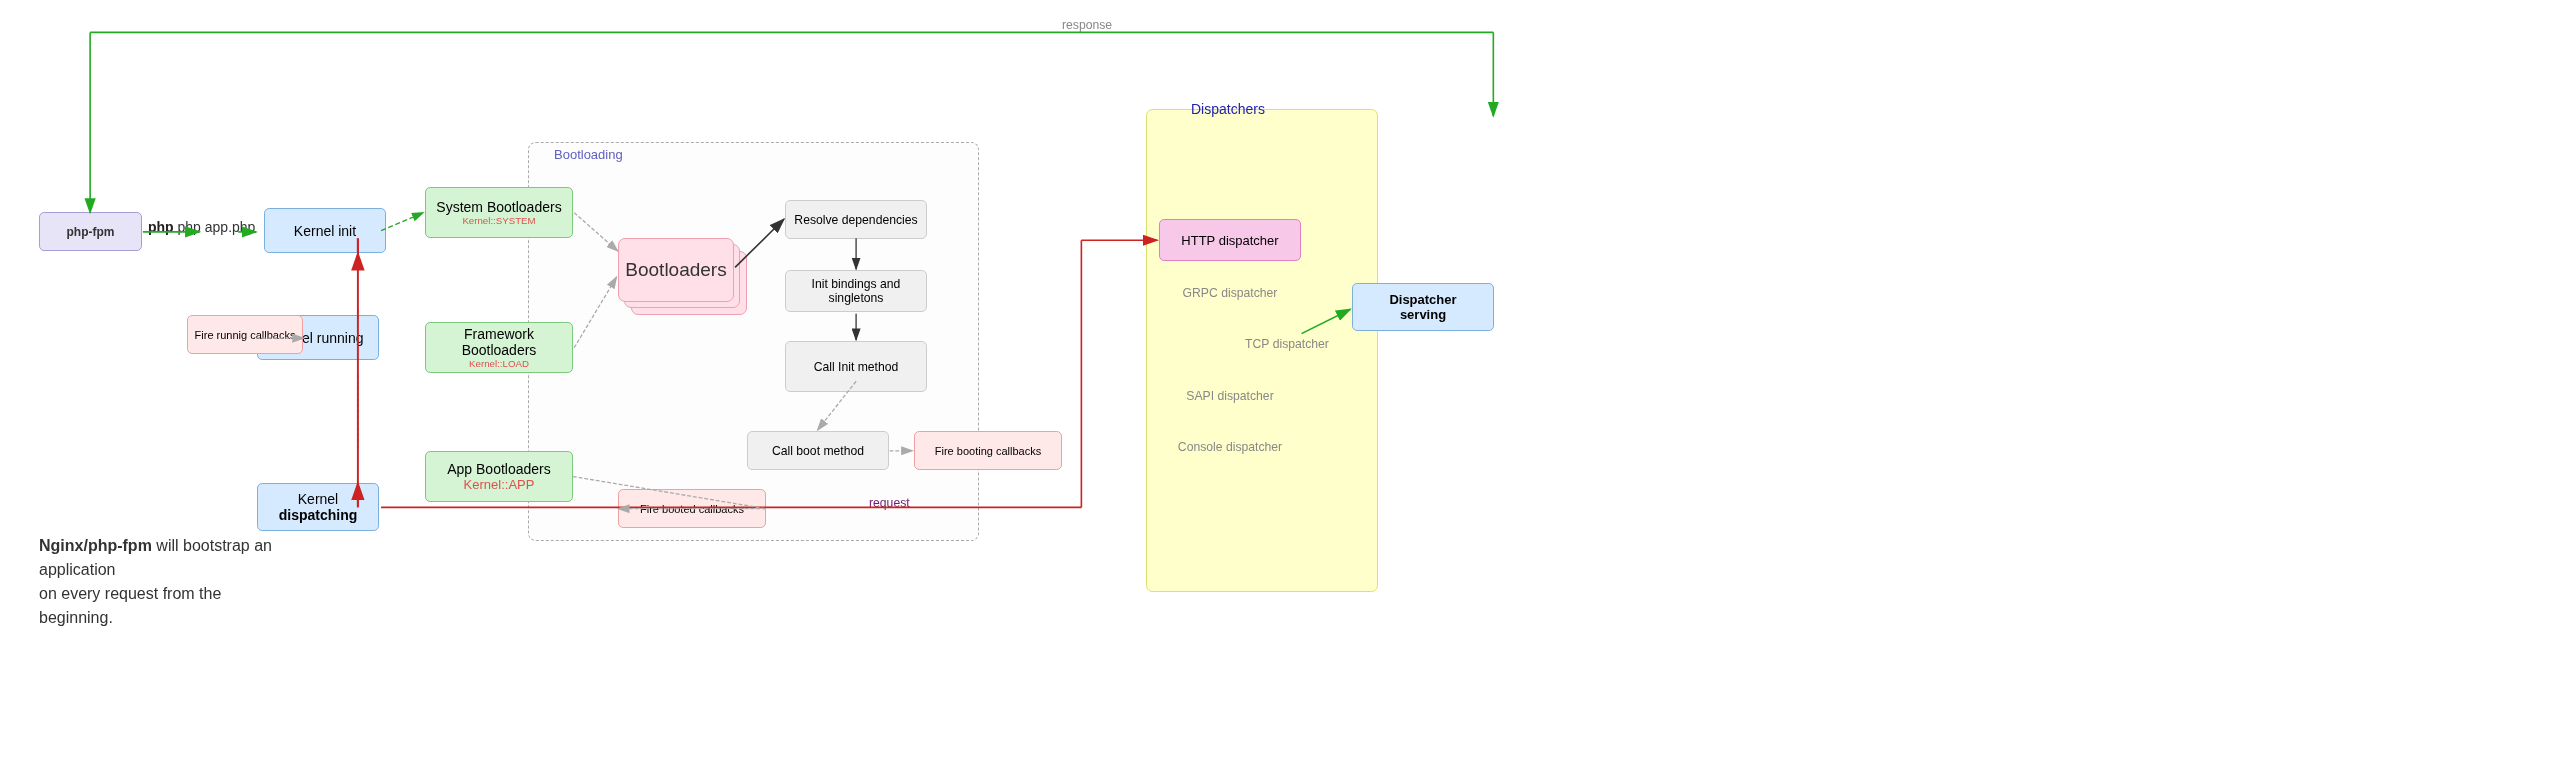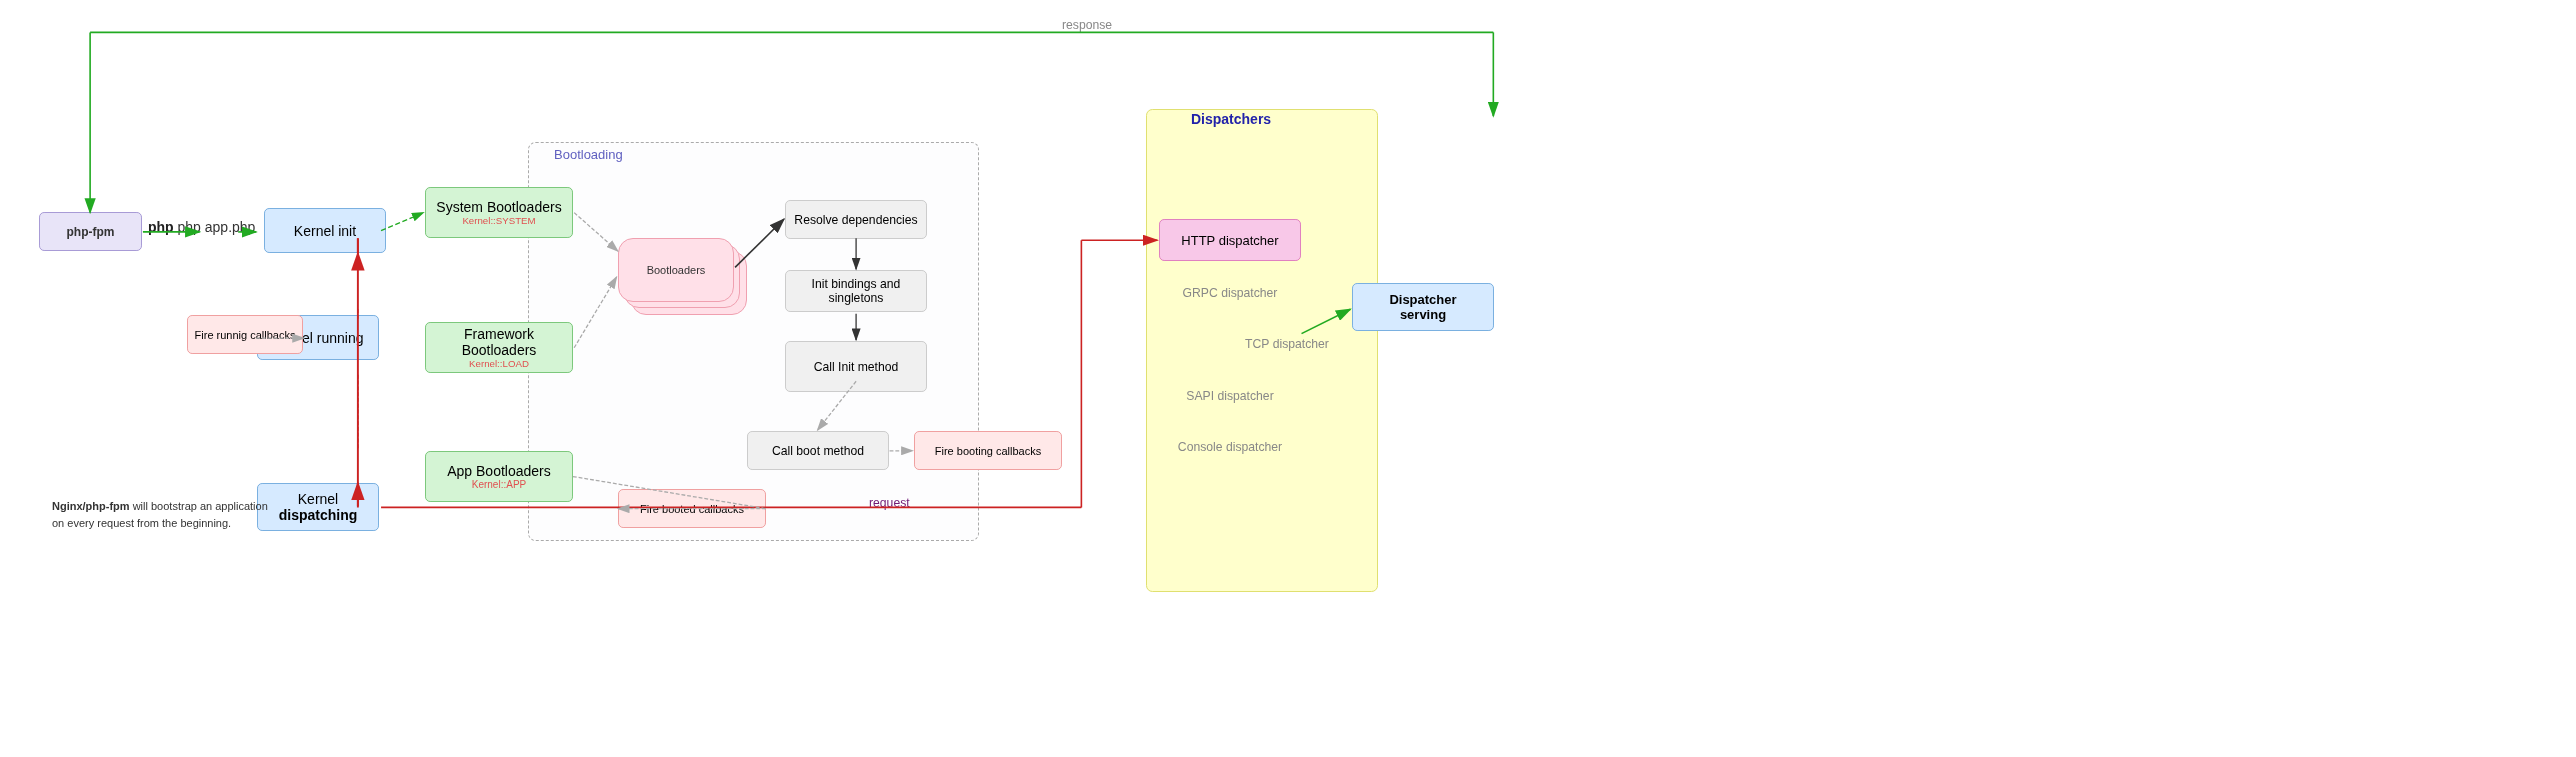--- a/index.html
+++ b/index.html
@@ -90,39 +90,39 @@
       color: #e05050;
     }
     .box-app-bootloaders {
       left: 425px; top: 451px;
       width: 148px; height: 51px;
       background: #d4f4d4;
       border: 1.3px solid #7cc87c;
       border-radius: 5.1px;
     }
     .box-app-bootloaders .subtitle {
-      font-size: 10px;
+      font-size: 13px;
       color: #e05050;
     }
     
     .bootloaders-stack {
       position: absolute;
       left: 618px; top: 238px;
     }
     .bootloader-card {
       position: absolute;
       width: 116px;
       height: 64px;
       background: #ffe0e8;
       border: 1.3px solid #f0a0b0;
-      border-radius: 15px;
+      border-radius: 7px;
       display: flex;
       align-items: center;
       justify-content: center;
-      font-size: 11px;
+      font-size: 19px;
       font-weight: 500;
       color: #333;
     }
     
     .bootloading-area {
       position: absolute;
       left: 528px; top: 142px;
       width: 451px; height: 399px;
       border: 1.3px dashed #aaa;
       border-radius: 7.7px;
@@ -188,23 +188,23 @@
     .dispatchers-area {
       position: absolute;
       left: 1146px; top: 109px;
       width: 232px; height: 483px;
       background: #ffffcc;
       border: 1px solid #e0e070;
       border-radius: 6.4px;
     }
     .dispatchers-title {
       position: absolute;
-      left: 1191px; top: 111px;
+      left: 1191px; top: 101px;
       font-size: 14px;
-      font-weight: bold;
+      font-weight: normal;
       color: #2222aa;
     }
     .box-http-dispatcher {
       left: 1159px; top: 219px;
       width: 142px; height: 42px;
       background: #f8c8e8;
       border: 1px solid #e080c0;
       border-radius: 5.1px;
       font-size: 13px;
     }
@@ -231,26 +231,25 @@
     
     .label-php-app {
       position: absolute;
       left: 148px; top: 219px;
       font-size: 14px;
       color: #333;
     }
     .label-php-app .php { font-weight: bold; color: #222; }
     .label-caption {
       position: absolute;
-      left: 39px; top: 498px;
-      font-size: 11px;
+      left: 39px; top: 534px;
+      font-size: 16px;
       color: #333;
       line-height: 1.5;
       max-width: 257px;
-      margin-left: 13px;
     }
     .label-caption b { font-weight: bold; }
 
     
     .arrows-svg {
       position: absolute;
       top: 0; left: 0;
       width: 2576px;
       height: 758px;
       pointer-events: none;

